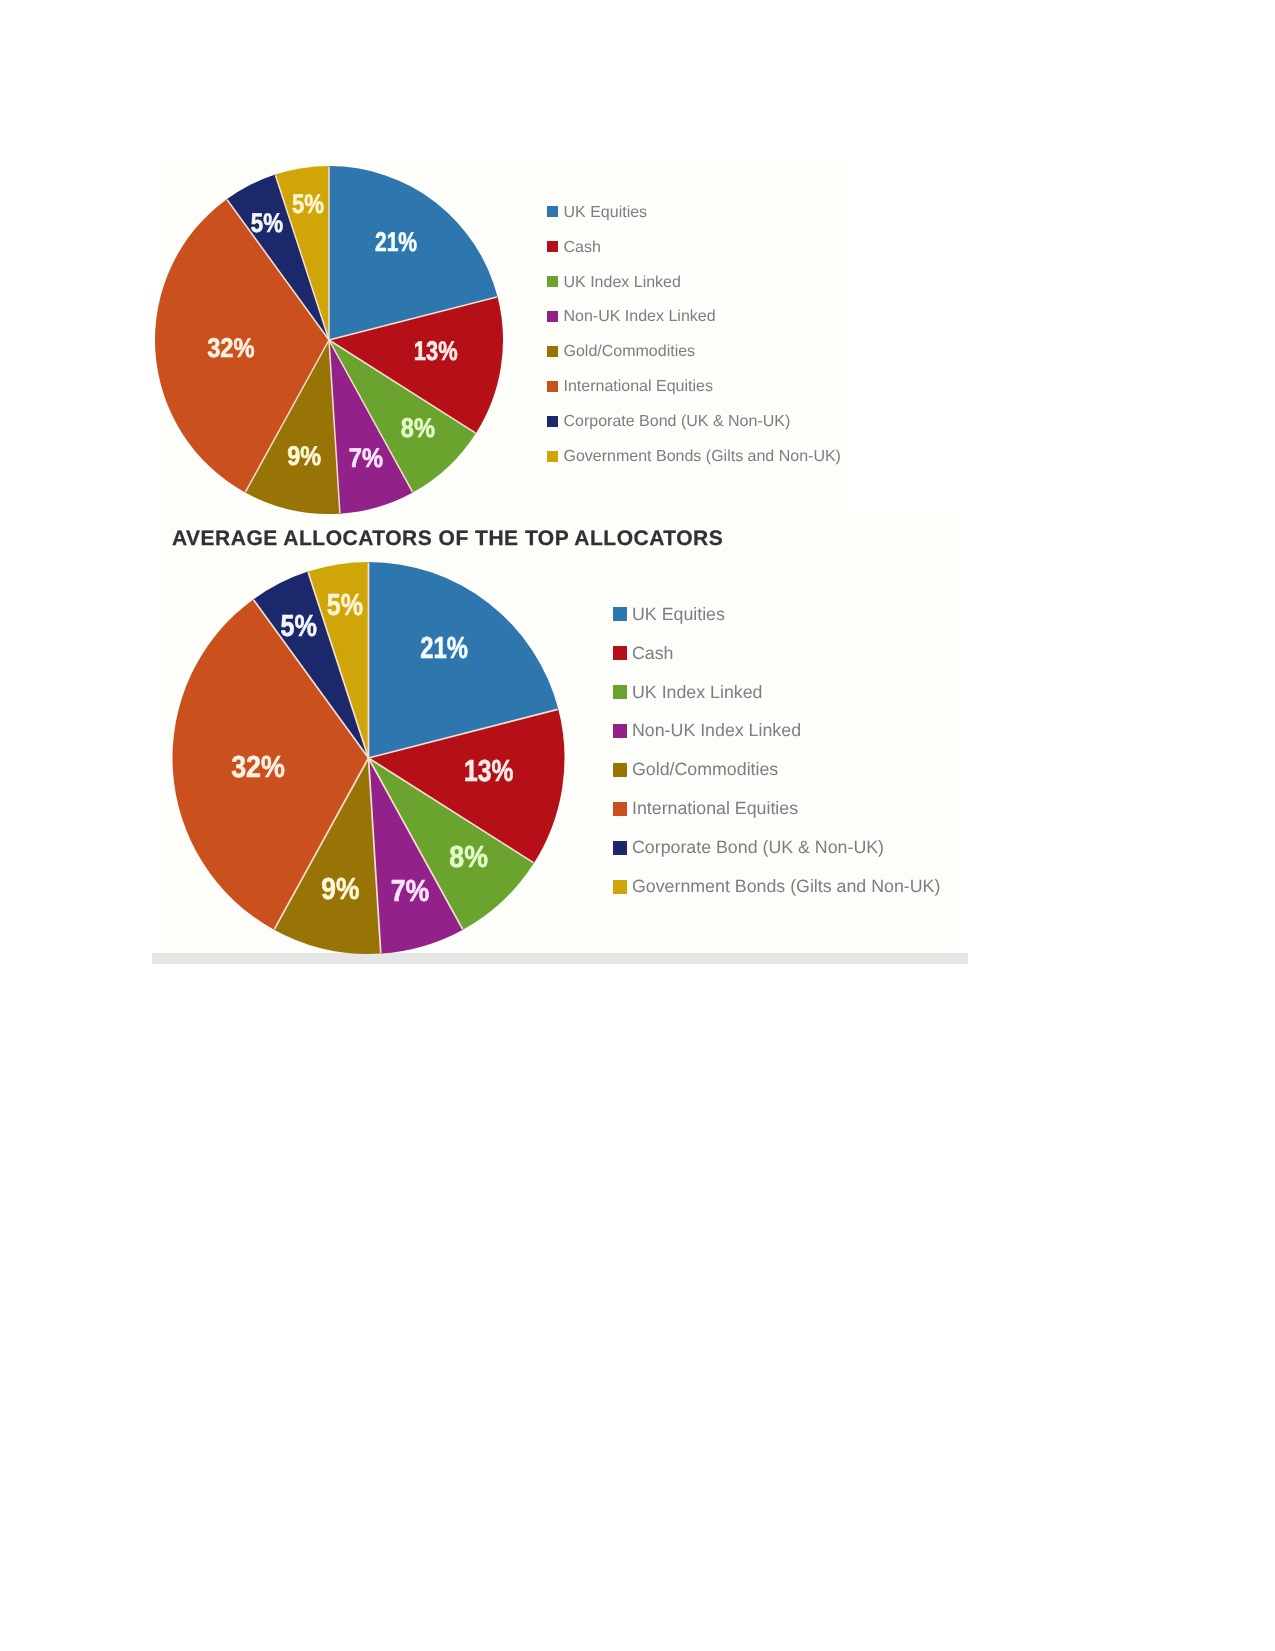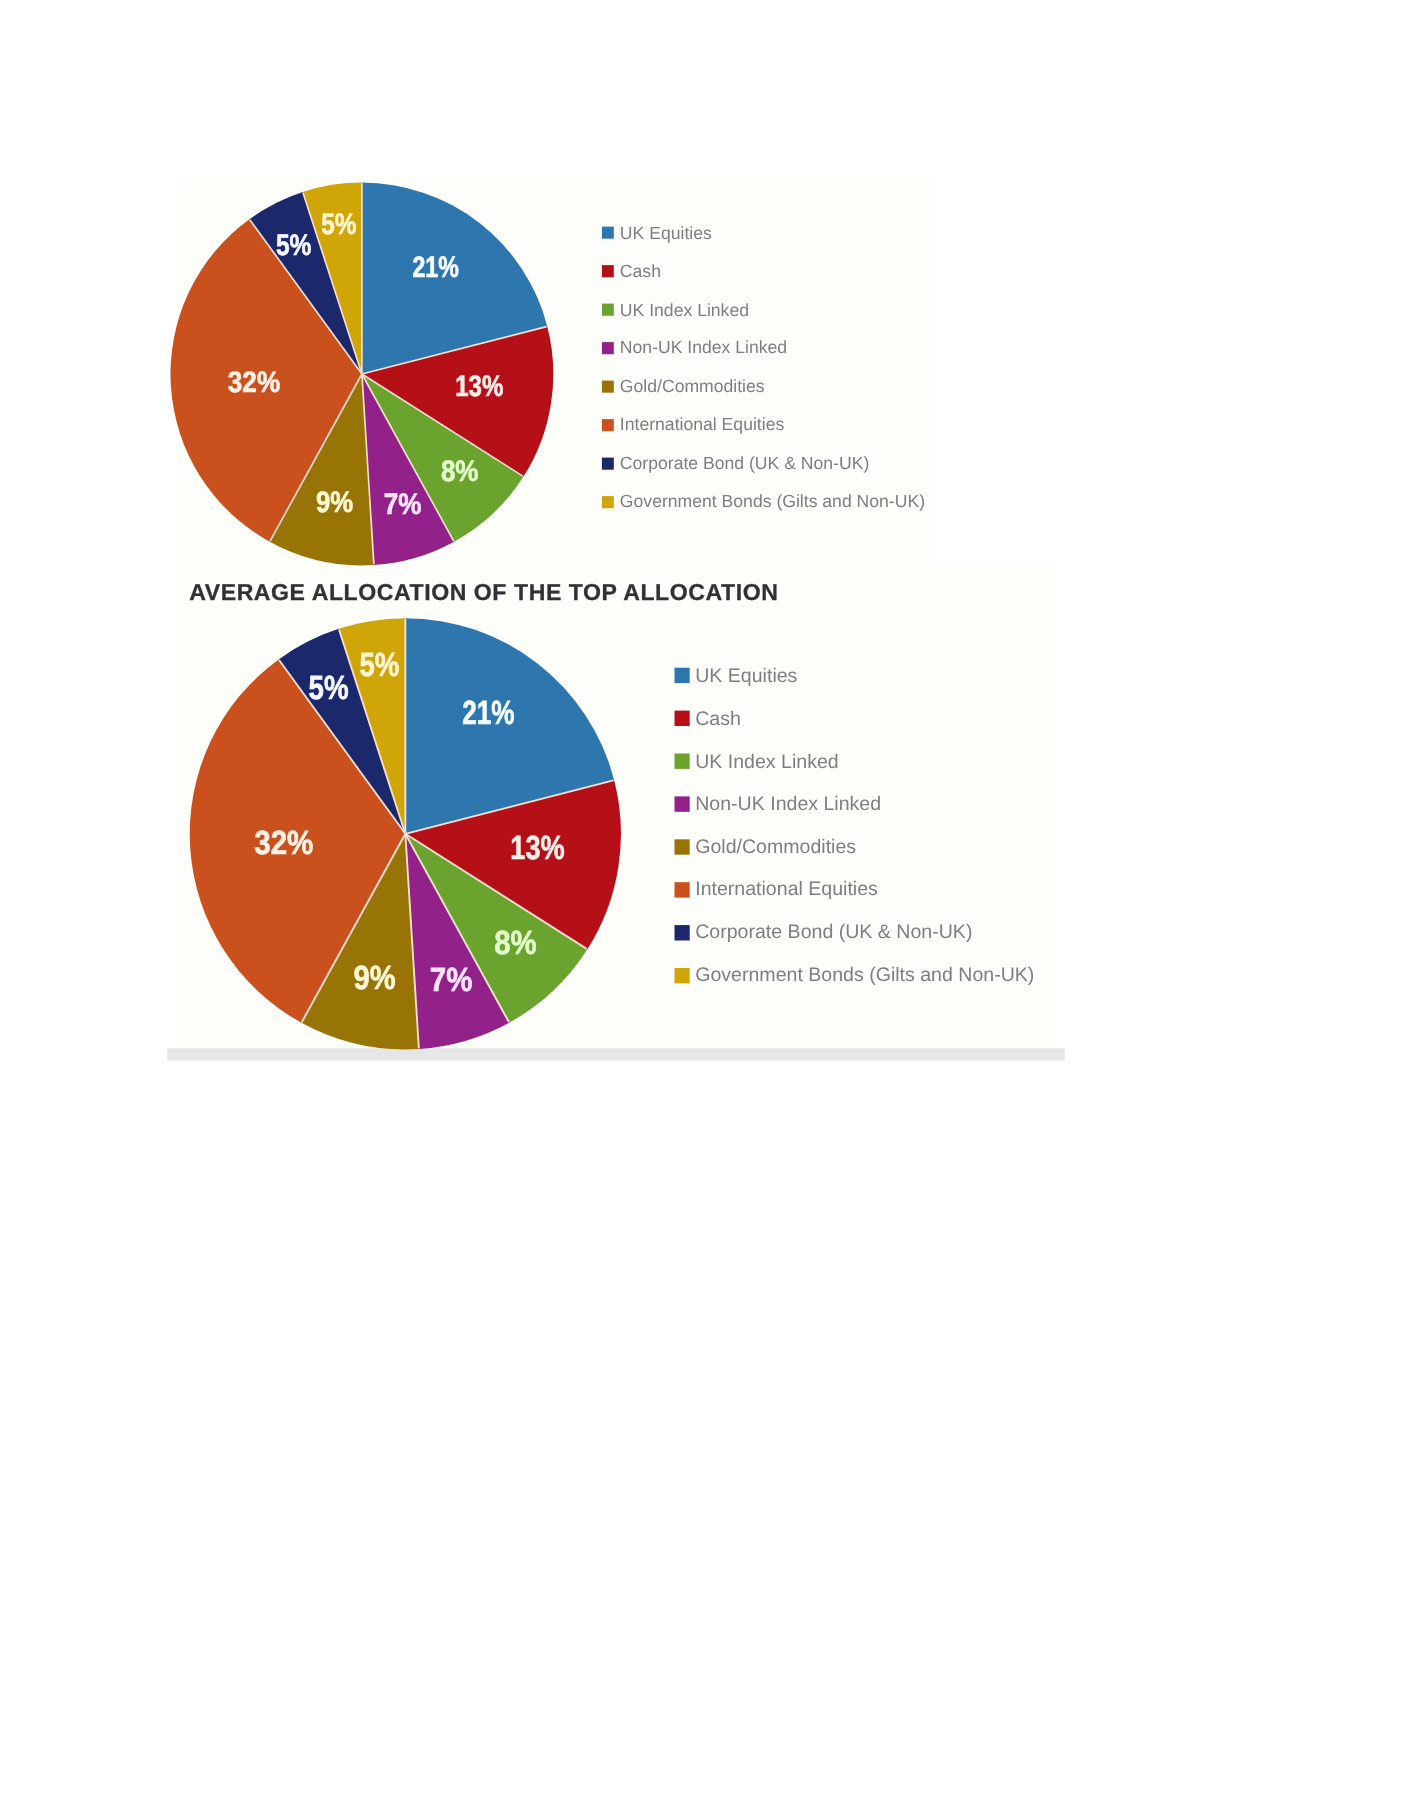--- a/index.html
+++ b/index.html
@@ -97,21 +97,21 @@
       <div class="legend-item" style="top: 209.7px; height: 11px;">
         <span class="swatch" style="width: 11px; height: 11px; background: rgb(27, 40, 107);"></span>
         <span class="legend-label" style="font-size: 16px; left: 16.5px; top: -1.7px; color: rgb(124, 126, 130);">Corporate Bond (UK &amp; Non-UK)</span>
       </div>
       <div class="legend-item" style="top: 244.65px; height: 11px;">
         <span class="swatch" style="width: 11px; height: 11px; background: rgb(208, 165, 8);"></span>
         <span class="legend-label" style="font-size: 16px; left: 16.5px; top: -1.7px; color: rgb(124, 126, 130);">Government Bonds (Gilts and Non-UK)</span>
       </div>
     </div>
 
-  <div class="chart-title" id="title2" style="left: 172px; top: 528px; font-size: 21px; letter-spacing: 0.5px; color: rgb(49, 49, 52);">AVERAGE ALLOCATION OF THE TOP ALLOCATION</div>
+  <div class="chart-title" id="title2" style="left: 172px; top: 528px; font-size: 21px; letter-spacing: 0.5px; color: rgb(49, 49, 52);">AVERAGE ALLOCATORS OF THE TOP ALLOCATORS</div>
 
   <svg id="pie2" class="pie-wrap" width="404" height="404" viewBox="0 0 404 404" style="left: 170px; top: 559px;">
       <path d="M 198.5 199 L 198.5 3 A 196 196 0 0 1 388.3422995812117 150.25678211568845 Z" fill="#2e77ae"></path>
       <path d="M 198.5 199 L 388.3422995812117 150.25678211568845 A 196 196 0 0 1 363.988273398395 304.0220518158833 Z" fill="#b50f18"></path>
       <path d="M 198.5 199 L 363.988273398395 304.0220518158833 A 196 196 0 0 1 292.9237201239362 370.75610928859726 Z" fill="#6aa32d"></path>
       <path d="M 198.5 199 L 292.9237201239362 370.75610928859726 A 196 196 0 0 1 210.80694182774545 394.6132387719412 Z" fill="#92228a"></path>
       <path d="M 198.5 199 L 210.80694182774545 394.6132387719412 A 196 196 0 0 1 104.07627987606378 370.75610928859726 Z" fill="#987406"></path>
       <path d="M 198.5 199 L 104.07627987606378 370.75610928859726 A 196 196 0 0 1 83.29409055067525 40.43266910251032 Z" fill="#ca511e"></path>
       <path d="M 198.5 199 L 83.29409055067525 40.43266910251032 A 196 196 0 0 1 137.93266910251026 12.592922806149915 Z" fill="#1b286b"></path>
       <path d="M 198.5 199 L 137.93266910251026 12.592922806149915 A 196 196 0 0 1 198.49999999999997 3 Z" fill="#d0a508"></path>

